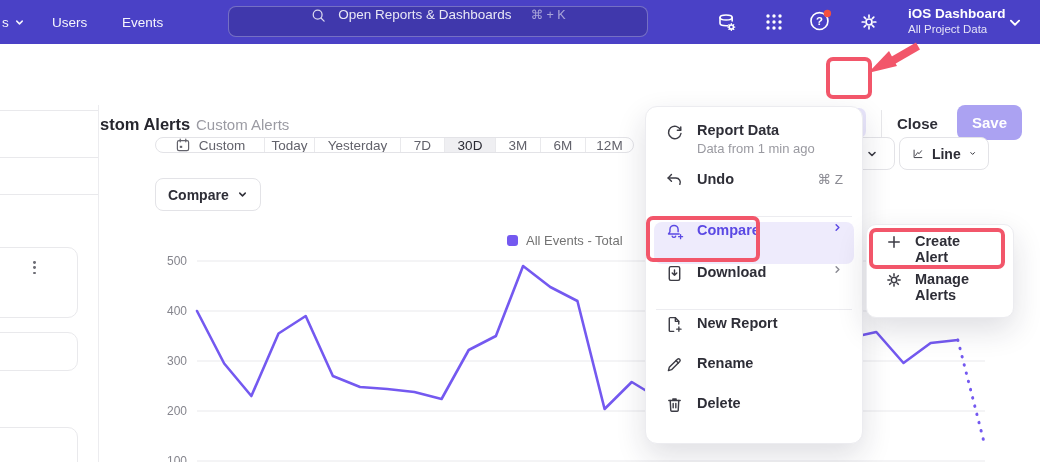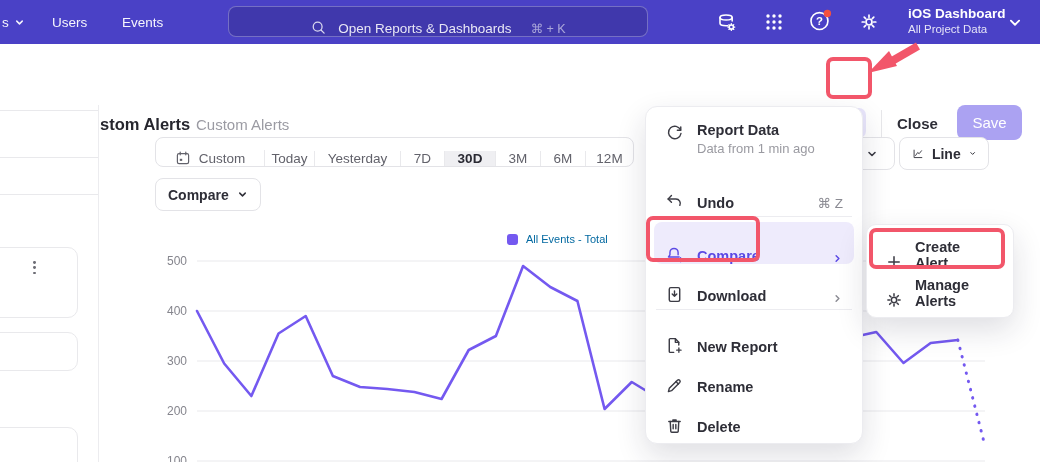--- a/index.html
+++ b/index.html
@@ -11,21 +11,21 @@
   body{background:#fff}
   .stage{position:relative;width:1040px;height:462px;background:#fff;overflow:hidden;
          font-family:"Liberation Sans",sans-serif;color:var(--text-dark)}
 
   
   .topnav{position:absolute;left:0;top:0;width:1040px;height:44px;background:var(--nav-bg)}
   .nav-item{position:absolute;top:0;height:44px;display:flex;align-items:center;gap:5px;
             color:rgba(255,255,255,.95);font-size:13.5px;font-weight:500;cursor:pointer}
   .searchbar{position:absolute;left:228px;top:6px;width:420px;height:31px;border-radius:8px;
              background:var(--nav-search-bg);border:1px solid rgba(255,255,255,.28);
-             display:flex;align-items:flex-end;justify-content:center;gap:11px;cursor:text}
+             display:flex;align-items:flex-start;justify-content:center;gap:11px;cursor:text}
   .search-ph{color:rgba(255,255,255,.88);font-size:13.5px}
   .search-sc{color:rgba(255,255,255,.55);font-size:12.5px;margin-left:8px}
   .nav-icon{position:absolute;top:10px;width:24px;height:24px;display:flex;align-items:center;
             justify-content:center;color:#fff;cursor:pointer}
   .proj{position:absolute;left:908px;top:5px;color:#fff;cursor:pointer}
   .proj-name{font-size:13.5px;font-weight:700;line-height:17px}
   .proj-scope{font-size:11.5px;color:rgba(255,255,255,.85);line-height:15px}
 
   
   .header{position:absolute;left:0;top:44px;width:1040px;height:61px;background:#fff}
@@ -36,54 +36,54 @@
   .avatar{position:absolute;left:651px;top:64px;width:32px;height:32px;border-radius:50%;
           background:var(--avatar-bg);color:#fff;font-size:11.5px;font-weight:700;
           display:flex;align-items:center;justify-content:center;letter-spacing:.5px;cursor:pointer}
   .iconbtn{position:absolute;display:flex;align-items:center;justify-content:center;cursor:pointer;color:#3c3c45}
   .textbtn{position:absolute;font-size:15px;font-weight:600;color:var(--text-dark);cursor:pointer}
   .dots-btn{position:absolute;left:833px;top:64px;width:33px;height:30px;border-radius:7px;
             background:#e9e6fb;display:flex;align-items:center;justify-content:center;gap:2.5px;cursor:pointer}
   .dots-btn i{width:3.4px;height:3.4px;border-radius:50%;background:var(--accent)}
   .vdiv{position:absolute;left:881px;top:66px;width:1px;height:27px;background:#e7e7ea}
   .save-btn{position:absolute;left:957px;top:61px;width:65px;height:35px;border-radius:8px;border:none;
-            background:var(--save-bg);color:#fff;font-size:15px;font-weight:400;cursor:pointer}
+            background:var(--save-bg);color:#fff;font-size:15px;font-weight:700;cursor:pointer}
   .cutmark{position:absolute;left:-2px;top:74px;width:5px;height:13px;border:1.5px solid #b9b9c0;border-radius:3px}
 
   
   .leftpanel{position:absolute;left:0;top:105px;width:99px;bottom:0;background:#fff;border-right:1px solid #ececef}
   .lp-line{position:absolute;left:0;width:98px;height:1px;background:#e9e9ec}
   .lcard{position:absolute;left:-22px;width:100px;border:1px solid #e9e9ec;border-radius:10px;background:#fff}
   .kebab{position:absolute;left:54px;top:13px;display:flex;flex-direction:column;gap:2.5px;cursor:pointer}
   .kebab i{width:2.8px;height:2.8px;border-radius:50%;background:#6d6d75}
 
   
-  .seg{position:absolute;left:155px;top:137px;height:30px;display:flex;align-items:flex-end;
+  .seg{position:absolute;left:155px;top:137px;height:16px;display:flex;align-items:center;
        border:1px solid #e3e3e7;border-radius:8px;background:#fff;overflow:hidden;z-index:2}
   .seg .opt{display:flex;align-items:center;justify-content:center;gap:8px;font-size:13.5px;
             color:#62626b;border-right:1px solid #e9e9ec;cursor:pointer}
   .seg .opt:last-child{border-right:none}
-  .seg .opt.sel{background:#efeff2;color:#2a2a33;font-weight:700}
+  .seg .opt.sel{background:#efeff2;color:#2a2a33;font-weight:400}
   .btn{position:absolute;height:33px;border:1px solid #e3e3e7;border-radius:8px;background:#fff;
        display:flex;align-items:center;gap:8px;padding:0 12px;font-size:14px;font-weight:600;
        color:var(--text-dark);cursor:pointer;z-index:2}
   .frag{position:absolute;left:838px;top:137px;width:57px;height:33px;border:1px solid #e3e3e7;
         border-radius:8px;background:#fff;z-index:5;cursor:pointer}
   .frag .chev{position:absolute;left:27px;top:10px}
 
   
   .legend{position:absolute;left:507px;top:233px;display:flex;align-items:center;gap:8px;z-index:2;cursor:pointer}
   .legend .swatch{width:11px;height:11px;border-radius:3px;background:var(--line)}
-  .legend .lab{font-size:11px;color:#0369a1}
+  .legend .lab{font-size:13px;color:#737373}
   #chart-svg{position:absolute;left:0;top:0;width:1040px;height:462px;z-index:1;pointer-events:none}
 
   
   .menu{position:absolute;left:645px;top:106px;width:218px;background:#fff;border:1px solid #ececf0;
         border-radius:12px;box-shadow:0 12px 30px rgba(25,25,60,.14);padding:8px;z-index:10}
-  .mi{height:40px;display:flex;align-items:flex-end;gap:13px;padding:0 11px;border-radius:8px;
+  .mi{height:40px;display:flex;align-items:flex-start;gap:13px;padding:0 11px;border-radius:8px;
       font-size:14.5px;font-weight:600;color:var(--text-dark);cursor:pointer}
   .mi .ic{flex:0 0 auto;color:#3c3c45}
   .mi-tall{height:56px;align-items:flex-start;padding-top:7px}
   .mi-sub{font-size:13px;font-weight:400;color:#9a9aa1;margin-top:3px}
   .mi-shortcut{margin-left:auto;font-size:13.5px;font-weight:400;color:#8b8b93}
   .mi .chevr{margin-left:auto;color:#8b8b93}
   .mi.hl{background:var(--accent-soft);color:var(--accent);height:42px}
   .mi.hl .ic,.mi.hl .chevr{color:var(--accent)}
   .msep{height:1px;background:#ececf0;margin:5px 2px}
   .submenu{position:absolute;left:866px;top:224px;width:148px;background:#fff;border:1px solid #ececf0;

